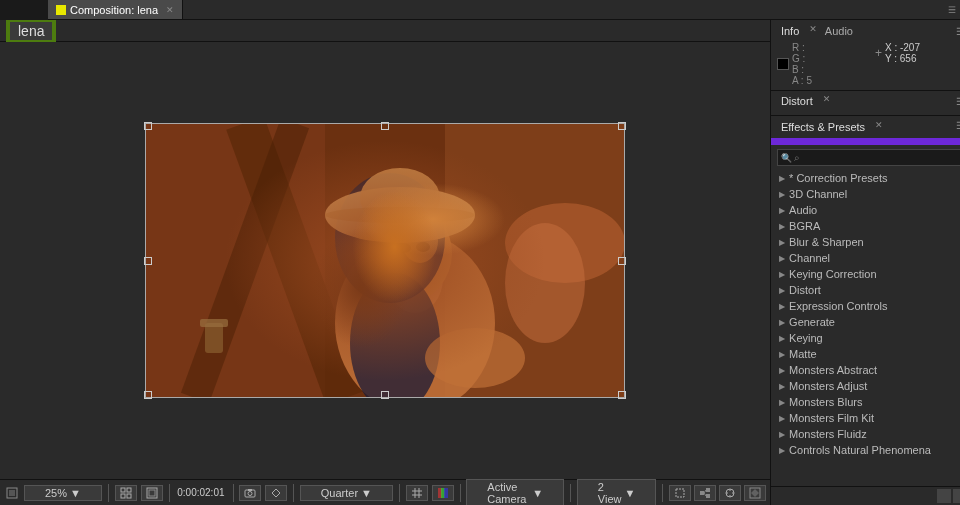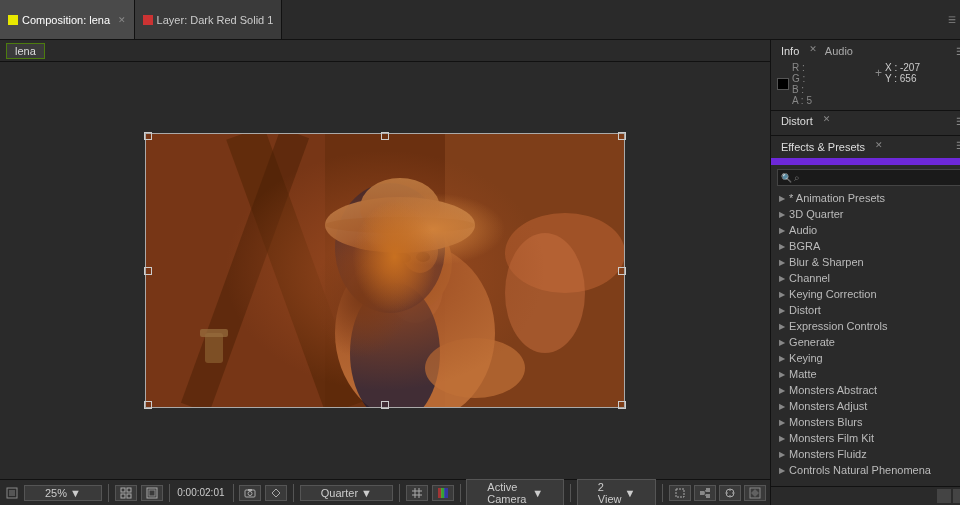--- a/index.html
+++ b/index.html
@@ -13,23 +13,24 @@
       overflow: hidden;
       display: flex;
       flex-direction: column;
     }
 
     
     .tab-bar {
       display: flex;
       align-items: center;
       background: #2a2a2a;
-      height: 40px;
+      height: 20px;
       border-bottom: 1px solid #111;
       flex-shrink: 0;
+      margin-left: 48px;
     }
     .tab {
       display: flex;
       align-items: center;
       height: 100%;
       padding: 0 8px;
       background: #3a3a3a;
       border-right: 1px solid #111;
       cursor: pointer;
       font-size: 11px;
@@ -70,23 +71,23 @@
       display: flex;
       align-items: center;
       padding: 3px 6px;
       background: #2a2a2a;
       height: 22px;
       border-bottom: 1px solid #111;
     }
     .comp-label {
       background: #3a3a3a;
       padding: 1px 8px;
-      font-size: 11px;
+      font-size: 14px;
       color: #ddd;
-      border: 1px solid #4d7c0f;
+      border: 4px solid #4d7c0f;
     }
 
     .comp-canvas {
       flex: 1;
       background: #2a2a2a;
       position: relative;
       display: flex;
       align-items: center;
       justify-content: center;
       overflow: hidden;
@@ -368,24 +369,20 @@
     }
   </style>
 </head>
 <body>
 
 <div class="tab-bar">
   <div class="tab active">
     <span class="tab-color-comp"></span>
     <span>Composition: lena</span>
     <span class="tab-close">✕</span>
-  </div>
-  <div class="tab">
-    <span class="tab-color-layer"></span>
-    <span>Layer: Dark Red Solid 1</span>
   </div>
   <div style="flex:1;display:flex;justify-content:flex-end;align-items:center;padding-right:4px;">
     <span style="color:#888;font-size:9px;">☰</span>
   </div>
 </div>
 
 <div class="main-area">
 
   <div class="composition-panel">
     <div class="comp-label-bar">
@@ -645,25 +642,25 @@
 
       <div class="search-container">
         <span class="search-icon-inside">🔍</span>
         <input class="effects-input" type="text" placeholder="⌕" style="">
       </div>
 
       <div class="effects-list">
 
       <div class="effect-item">
             <span class="effect-arrow">▶</span>
-            <span>* Animation Presets</span>
-          </div>
-          <div class="effect-item">
-            <span class="effect-arrow">▶</span>
-            <span>3D Quarter</span>
+            <span>* Correction Presets</span>
+          </div>
+          <div class="effect-item">
+            <span class="effect-arrow">▶</span>
+            <span>3D Channel</span>
           </div>
           <div class="effect-item">
             <span class="effect-arrow">▶</span>
             <span>Audio</span>
           </div>
           <div class="effect-item">
             <span class="effect-arrow">▶</span>
             <span>BGRA</span>
           </div>
           <div class="effect-item">

